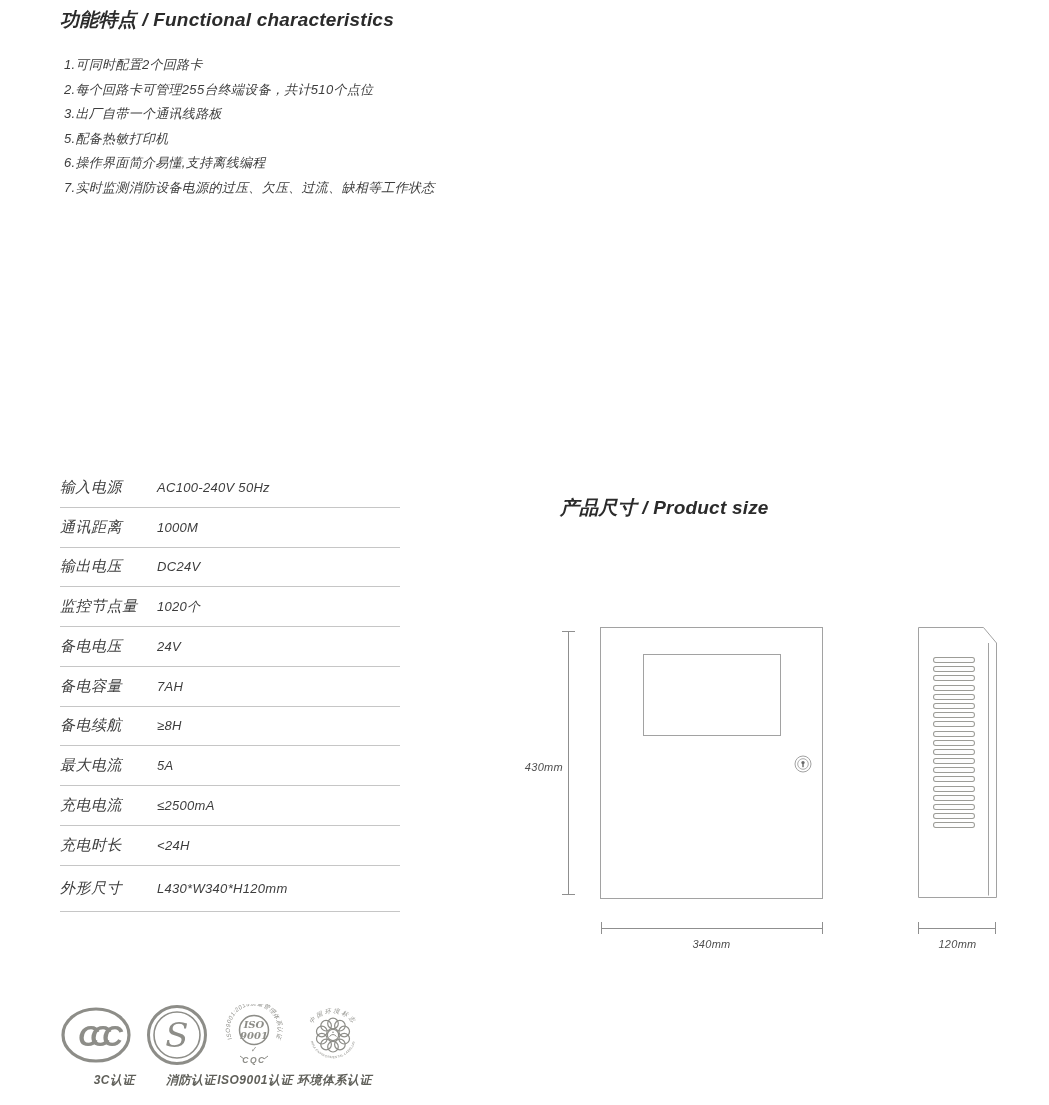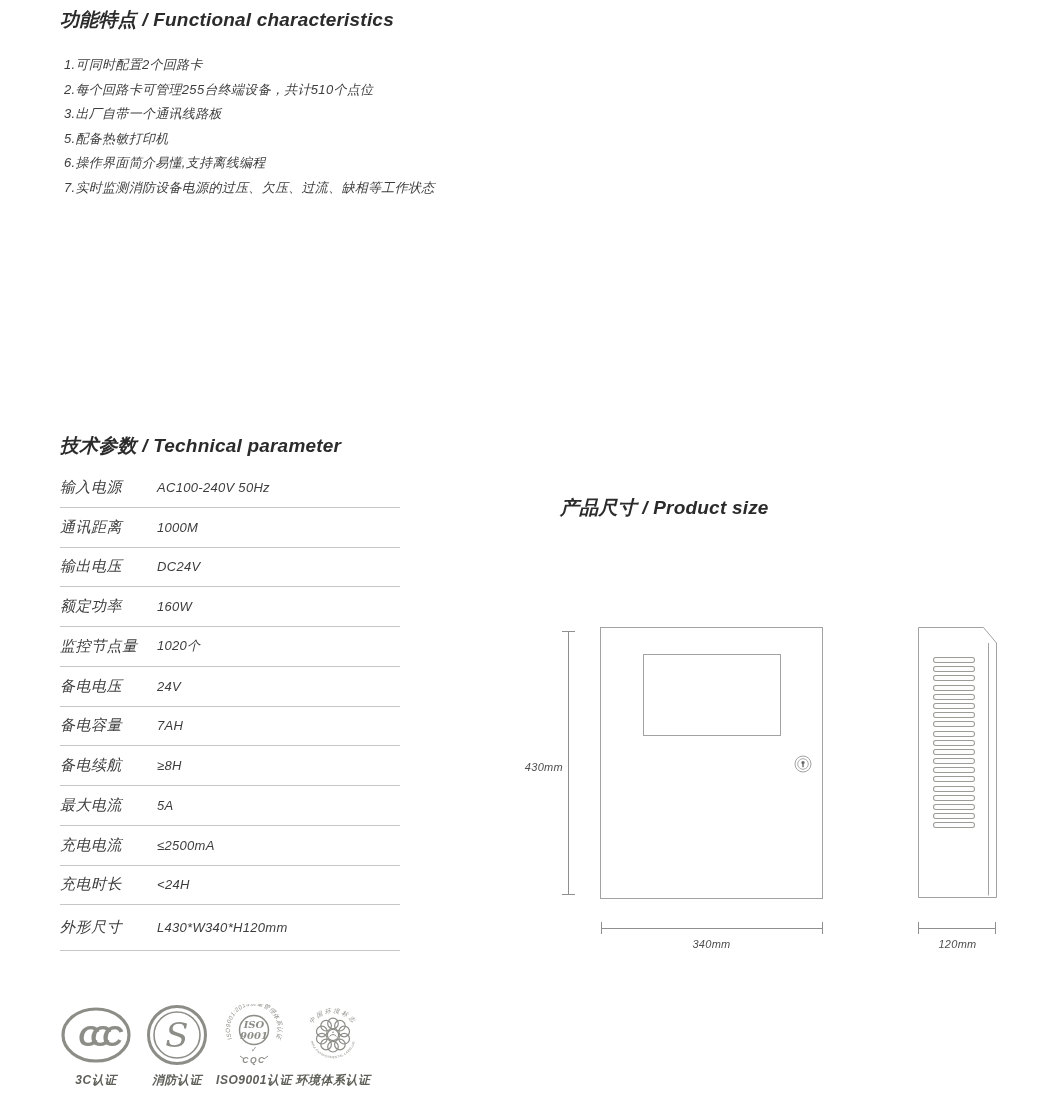--- a/index.html
+++ b/index.html
@@ -63,57 +63,53 @@
   
   .cert { width: 78px; text-align: center; }
   .cert-icon { height: 62px; display: flex; align-items: center; justify-content: center; }
   .cert-label {
     margin-top: 6px;
     font-size: 12px;
     font-weight: 600;
     color: #5f5f59;
     letter-spacing: 0.5px;
     white-space: nowrap;
+    text-align: right;
   }
   svg { display: block; }
 </style>
 </head>
 <body>
 
 <div id="canvas">
 
   <div class="abs sec-title" style="left:60px; top:7px;">功能特点 / Functional characteristics</div>
 
   <ul class="abs feature-list" style="left:60px; top:49px;">
     <li>1.可同时配置2个回路卡</li>
     <li>2.每个回路卡可管理255台终端设备，共计510个点位</li>
     <li>3.出厂自带一个通讯线路板</li>
     <li>5.配备热敏打印机</li>
     <li>6.操作界面简介易懂,支持离线编程</li>
     <li>7.实时监测消防设备电源的过压、欠压、过流、缺相等工作状态</li>
   </ul>
 
-  <div class="abs sec-title" style="left:60px; top:433px;">技术参数 / Technical parameter</div>
 
   <div class="abs ptable" style="left:60px; top:468px;">
     <div class="trow">
       <span class="tlabel">输入电源</span>
       <span class="tvalue">AC100-240V 50Hz</span>
     </div>
     <div class="trow">
       <span class="tlabel">通讯距离</span>
       <span class="tvalue">1000M</span>
     </div>
     <div class="trow">
       <span class="tlabel">输出电压</span>
       <span class="tvalue">DC24V</span>
-    </div>
-    <div class="trow">
-      <span class="tlabel">额定功率</span>
-      <span class="tvalue">160W</span>
     </div>
     <div class="trow">
       <span class="tlabel">监控节点量</span>
       <span class="tvalue">1020个</span>
     </div>
     <div class="trow">
       <span class="tlabel">备电电压</span>
       <span class="tvalue">24V</span>
     </div>
     <div class="trow">

